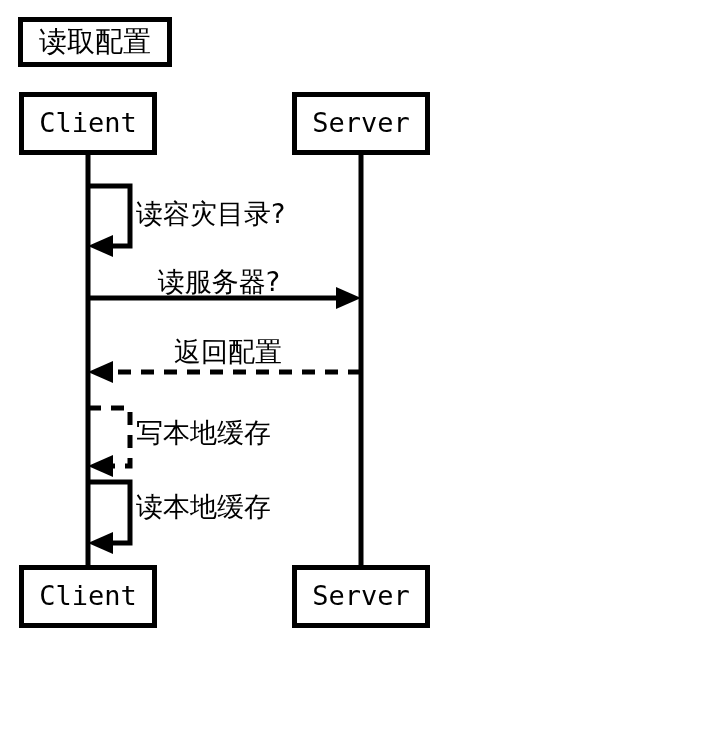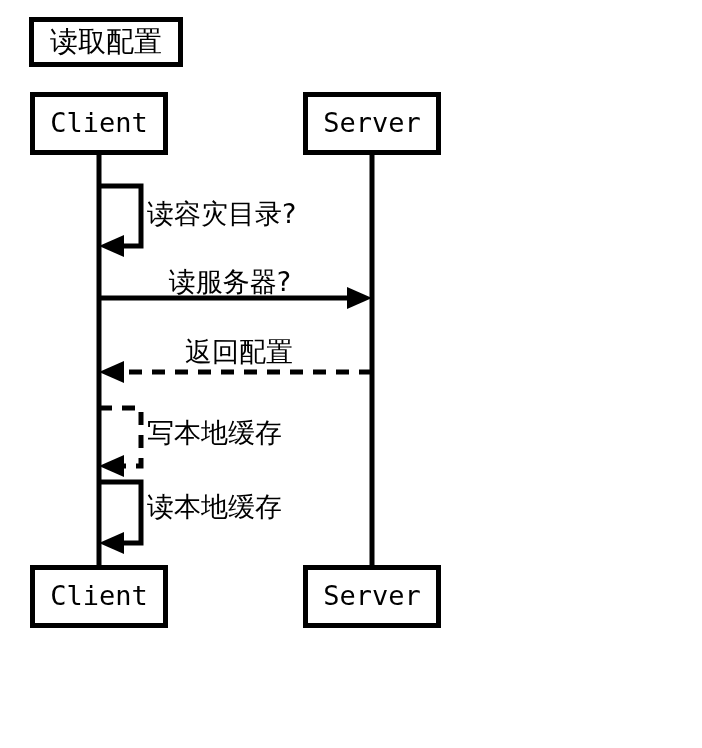--- a/index.html
+++ b/index.html
@@ -13,21 +13,20 @@
     height: 748px;
     font-family: "DejaVu Sans", sans-serif;
     color: #000000;
     overflow: hidden;
   }
   #diagram-root {
     position: relative;
     width: 626px;
     height: 748px;
     background: #ffffff;
-    margin-left: 11px;
   }
   svg#diagram-canvas {
     position: absolute;
     left: 0;
     top: 0;
     width: 702px;
     height: 748px;
     display: block;
   }
   .box-rect {

